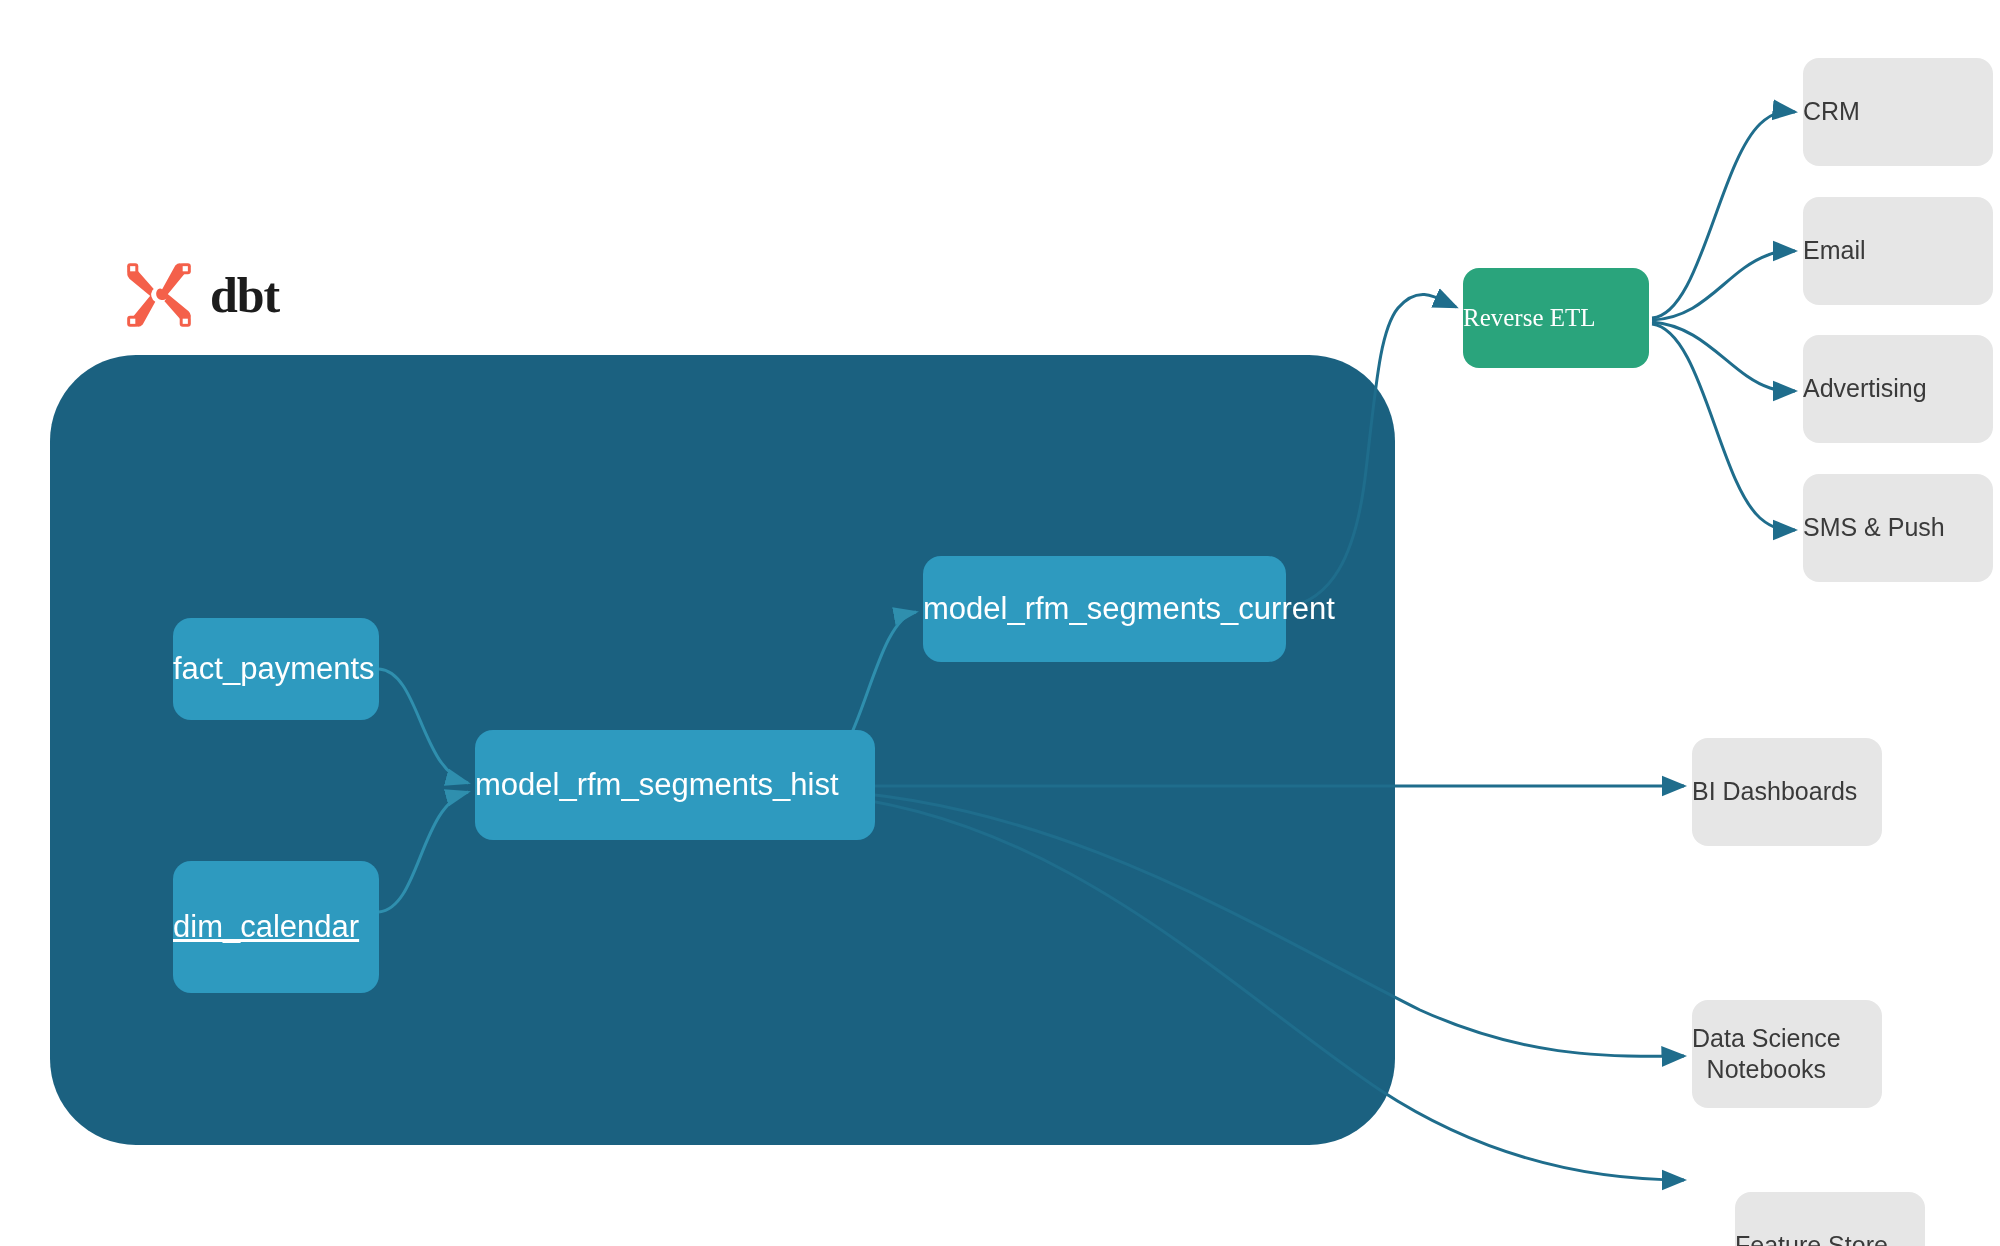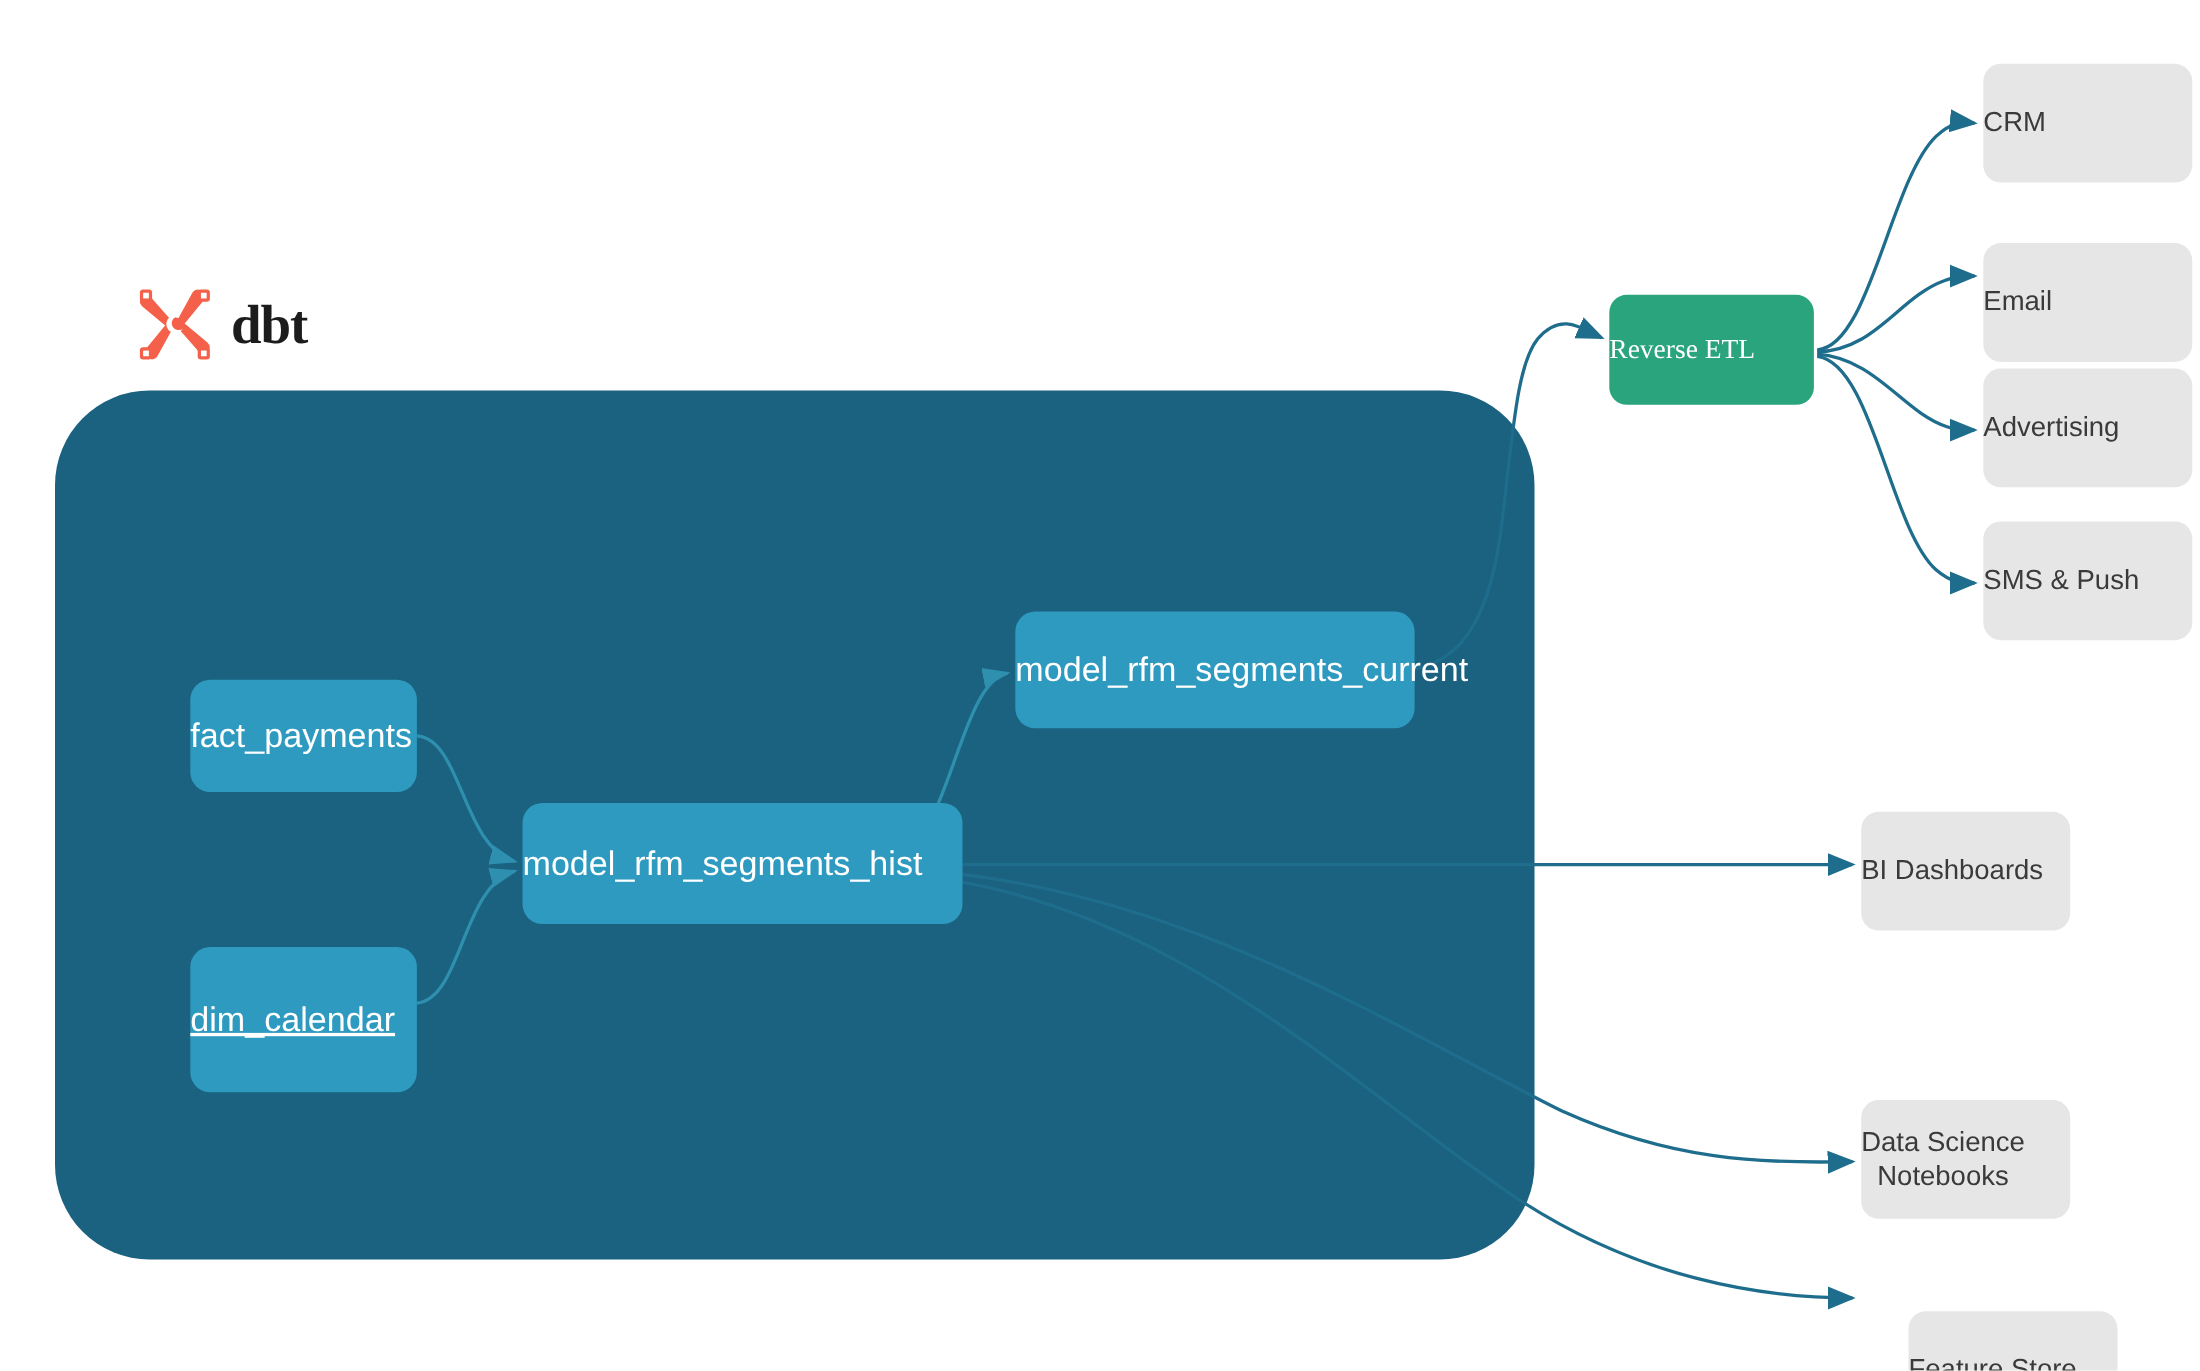--- a/index.html
+++ b/index.html
@@ -92,21 +92,21 @@
 
   
   #n-fact-payments        { left: 173px; top: 618px;  width: 206px; height: 102px; }
   #n-dim-calendar         { left: 173px; top: 861px;  width: 206px; height: 132px; text-decoration: underline; }
   #n-rfm-hist             { left: 475px; top: 730px;  width: 400px; height: 110px; }
   #n-rfm-current          { left: 923px; top: 556px;  width: 363px; height: 106px; }
   #n-reverse-etl          { left: 1463px; top: 268px; width: 186px; height: 100px; font-family: Liberation Serif, serif; }
 
   
   #d-crm          { left: 1803px; top: 58px;   width: 190px; height: 108px; }
-  #d-email        { left: 1803px; top: 197px;  width: 190px; height: 108px; margin-top: 24px; }
+  #d-email        { left: 1803px; top: 197px;  width: 190px; height: 108px; }
   #d-advertising  { left: 1803px; top: 335px;  width: 190px; height: 108px; }
   #d-sms-push     { left: 1803px; top: 474px;  width: 190px; height: 108px; }
   #d-bi           { left: 1692px; top: 738px;  width: 190px; height: 108px; }
   #d-ds-notebooks { left: 1692px; top: 1000px; width: 190px; height: 108px; }
   #d-feature      { left: 1692px; top: 1192px; width: 190px; height: 108px; margin-left: 43px; }
 </style>
 </head>
 <body>
 
 <div id="stage">

